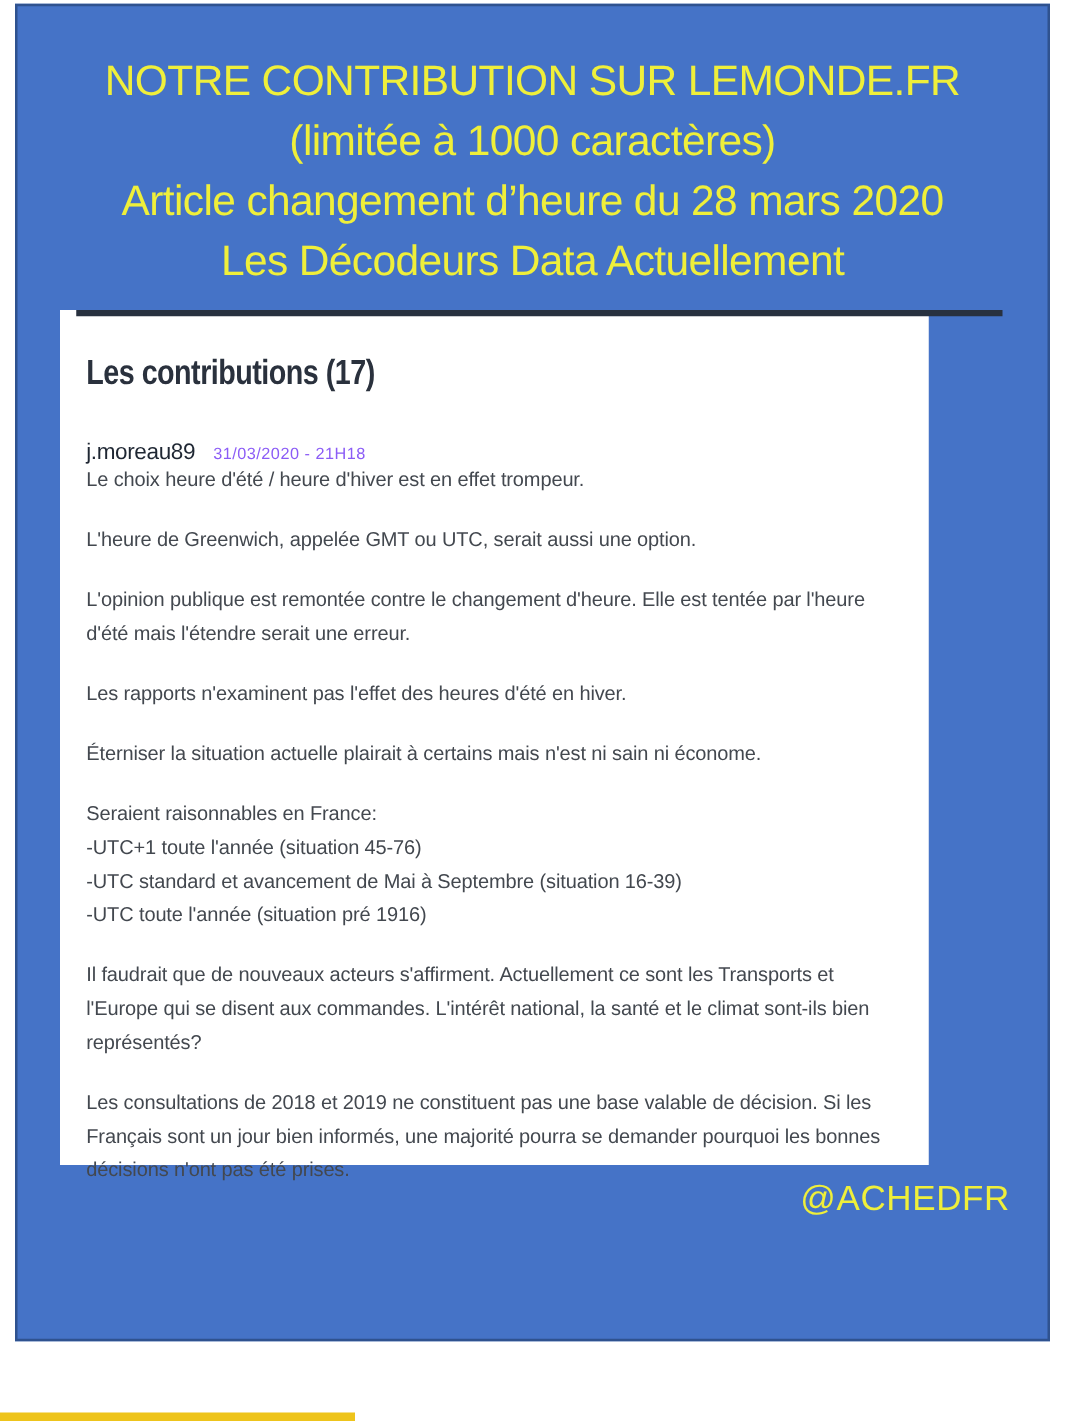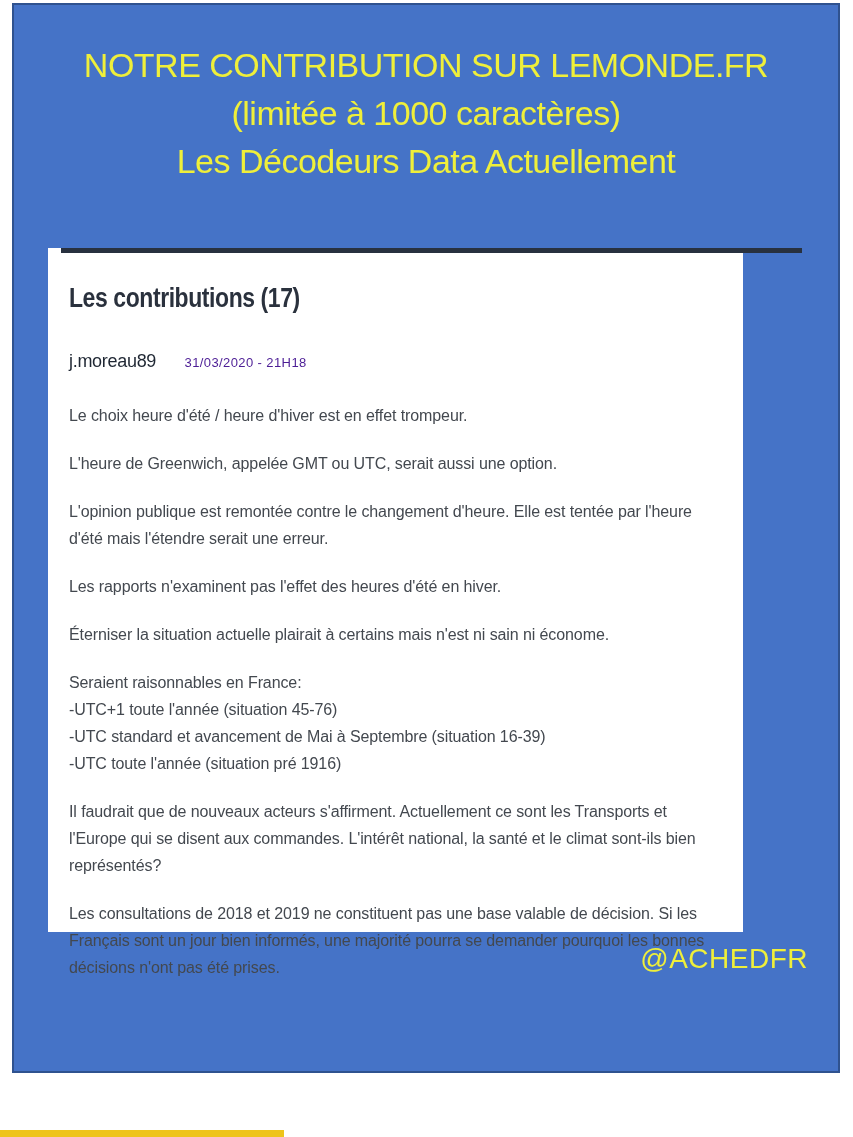--- a/index.html
+++ b/index.html
@@ -47,25 +47,25 @@
   }
   .byline{
     position:absolute;left:21px;top:103px;
     white-space:nowrap;
   }
   .author{
     font-size:18px;font-weight:400;color:#1F2733;
     letter-spacing:-0.3px;
   }
   .timestamp{
-    font-size:13px;color:#4c1d95;
-    margin-left:24px;letter-spacing:0.4px;
+    font-size:13px;color:#8b5cf6;
+    margin-left:10px;letter-spacing:0.4px;
   }
   .comment-body{
-    position:absolute;left:21px;top:154px;right:17px;
+    position:absolute;left:21px;top:123px;right:17px;
     font-size:16px;line-height:27px;
     color:#43484F;
     letter-spacing:-0.1px;
   }
   .paragraph{margin:0 0 21px 0;}
   .pline{display:block;}
   .handle{
     position:absolute;right:30px;top:938px;
     color:#EFEF3A;
     font-size:28px;
@@ -78,20 +78,21 @@
   }
 </style>
 </head>
 <body>
 
 <div class="slide">
 
   <div class="title-block">
       <div class="title-line">NOTRE CONTRIBUTION SUR LEMONDE.FR</div>
       <div class="title-line">(limitée à 1000 caractères)</div>
+      <div class="title-line">Article changement d’heure du 28 mars 2020</div>
       <div class="title-line">Les Décodeurs Data Actuellement</div>
     </div>
 
   <div class="card">
     <div class="card-topline"></div>
     <div class="card-heading">Les contributions (17)</div>
     <div class="byline">
       <span class="author">j.moreau89</span>
       <span class="timestamp">31/03/2020 - 21H18</span>
     </div>

